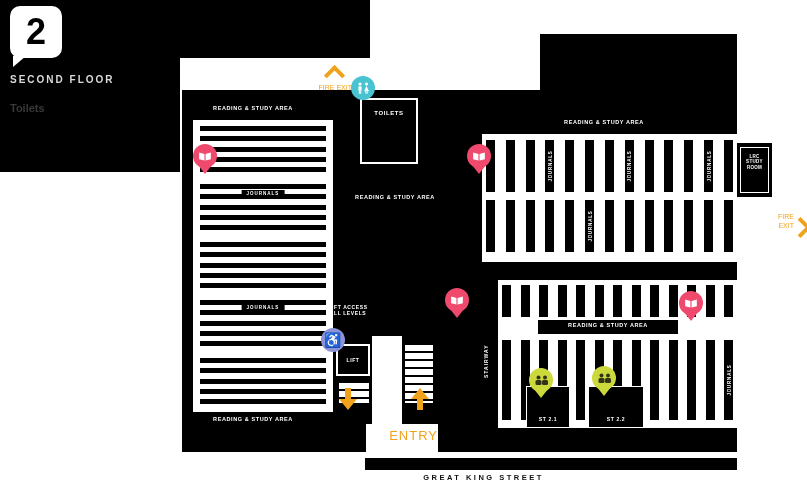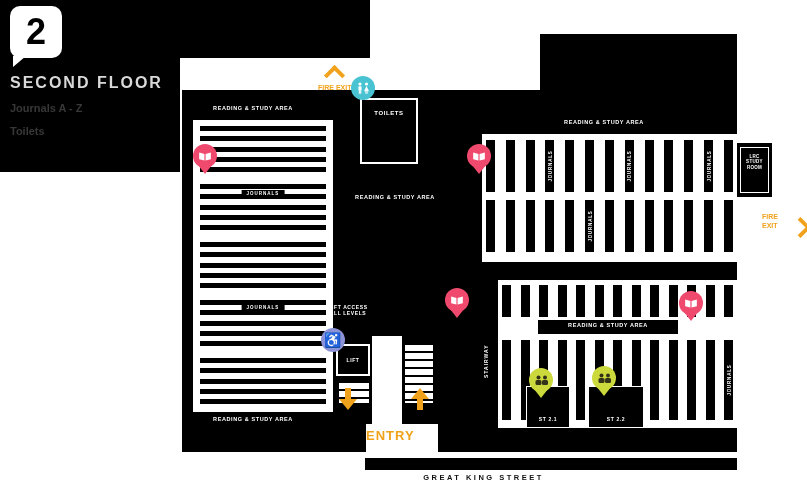--- a/index.html
+++ b/index.html
@@ -5,21 +5,21 @@
   html,body{margin:0;padding:0;background:#fff;font-family:"Liberation Sans",sans-serif;}
   #stage{position:relative;width:807px;height:494px;background:#fff;overflow:hidden;}
   .blk{position:absolute;background:var(--plan,#000);z-index:1;}
   .wht{position:absolute;background:#fff;z-index:2;}
   .lbl{position:absolute;color:#fff;font-weight:bold;text-align:center;letter-spacing:.6px;z-index:4;line-height:1.2;}
   .s45{font-size:4.5px;} .s5{font-size:5px;} .s55{font-size:5.5px;} .s6{font-size:6px;} .s7{font-size:7px;}
   
   #logo{position:absolute;left:10px;top:6px;width:52px;height:52px;background:#fff;border-radius:10px;z-index:3;
         display:flex;align-items:center;justify-content:center;font-weight:bold;font-size:36px;color:#000;}
   #logo-tail{position:absolute;left:13px;top:56px;width:0;height:0;border-top:11px solid #fff;border-right:13px solid transparent;z-index:3;}
-  #floor-title{position:absolute;left:10px;top:74px;color:#d9d9d9;font-weight:bold;font-size:16px;letter-spacing:2px;z-index:3;text-align:center;}
+  #floor-title{position:absolute;left:10px;top:74px;color:#d9d9d9;font-weight:bold;font-size:10px;letter-spacing:2px;z-index:3;text-align:center;}
   #legend-list{position:absolute;left:10px;top:100px;width:150px;color:#383838;font-weight:bold;font-size:11px;line-height:1.55;z-index:3;}
   #legend-list div{margin-bottom:6px;}
   
   .hgroup{position:absolute;left:7px;right:7px;display:flex;flex-direction:column;justify-content:space-between;z-index:3;}
   .hbar{height:5px;background:#000;}
   .vrow{position:absolute;left:4px;right:4px;display:flex;justify-content:space-between;z-index:3;}
   .vbar{width:9px;height:100%;background:#000;position:relative;}
   .vlabel{position:absolute;top:50%;left:50%;transform:translate(-50%,-50%) rotate(180deg);writing-mode:vertical-rl;
           font-size:4.5px;font-weight:bold;color:#fff;letter-spacing:.8px;white-space:nowrap;}
   .overlay-lbl{position:absolute;left:50%;transform:translateX(-50%);background:#000;color:#fff;font-weight:bold;
@@ -35,21 +35,21 @@
               border:7px solid transparent;border-top:9px solid var(--c);border-bottom:0;}
   .c-pink{--c:var(--pink);} .c-teal{--c:var(--teal);} .c-blue{--c:var(--blue);} .c-lime{--c:var(--lime);}
   
   .sarrow{position:absolute;display:flex;flex-direction:column;align-items:center;z-index:6;}
   .sarrow .stem{width:6px;height:11px;background:var(--amber);}
   .head-down{width:0;height:0;border-left:9px solid transparent;border-right:9px solid transparent;border-top:11px solid var(--amber);}
   .head-up{width:0;height:0;border-left:9px solid transparent;border-right:9px solid transparent;border-bottom:11px solid var(--amber);}
   .chev{position:absolute;width:11px;height:11px;border-top:4px solid var(--amber);border-right:4px solid var(--amber);z-index:6;}
   .chev.up{transform:rotate(-45deg);}
   .chev.right{transform:rotate(45deg);}
-  .amber-txt{color:var(--amber);font-weight:bold;text-align:left;z-index:6;position:absolute;line-height:1.25;}
+  .amber-txt{color:var(--amber);font-weight:normal;text-align:right;z-index:6;position:absolute;line-height:1.25;}
   
   .stairs{position:absolute;background:repeating-linear-gradient(180deg,#000 0 2.5px,#fff 2.5px 8px);z-index:3;border:1px solid #000;box-sizing:border-box;}
 </style>
 </head>
 <body>
 
 <div id="stage">
 
   <div class="blk" style="left:0;top:0;width:370px;height:58px;"></div>
   <div class="blk" style="left:0;top:0;width:180px;height:172px;"></div>
@@ -57,21 +57,20 @@
   <div class="blk" style="left:540px;top:34px;width:197px;height:60px;"></div>
   <div class="blk" style="left:737px;top:143px;width:35px;height:54px;"></div>
   <div class="blk" style="left:365px;top:458px;width:372px;height:12px;"></div>
 
   <div id="logo">
       <span>2</span>
     </div>
   <div id="logo-tail"></div>
   <div id="floor-title">SECOND FLOOR</div>
   <div id="legend-list">
-    <div>Journals A - Z</div>
     <div>Toilets</div>
   </div>
 
   <div class="wht" style="left:193px;top:120px;width:140px;height:292px;">
     <div class="hgroup" style="top:6px;height:46px;">
         <div class="hbar"></div>
         <div class="hbar"></div>
         <div class="hbar"></div>
         <div class="hbar"></div>
         <div class="hbar"></div>

